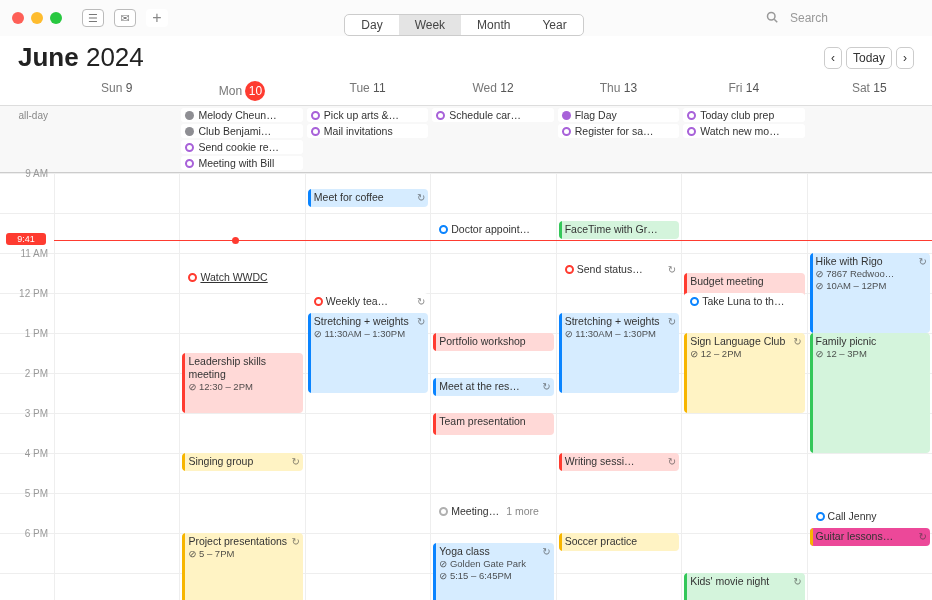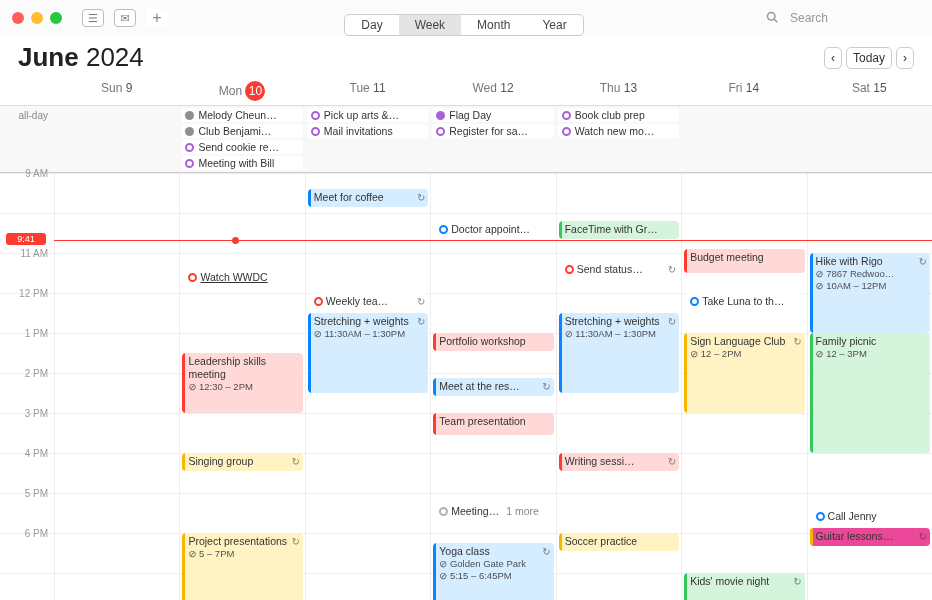--- a/index.html
+++ b/index.html
@@ -133,32 +133,38 @@
         <span class="ring" style="border-color: rgb(168, 98, 217);"></span>
         <span>Pick up arts &amp;…</span>
       </div>
       <div class="chip">
         <span class="ring" style="border-color: rgb(168, 98, 217);"></span>
         <span>Mail invitations</span>
       </div>
     </div>
     <div class="allday-col">
       <div class="chip">
+        <span class="ring" style="border-color: rgb(168, 98, 217);"></span>
+        <span>Schedule car…</span>
+      </div>
+    </div>
+    <div class="allday-col">
+      <div class="chip">
         <span class="filled" style="background: rgb(168, 98, 217);"></span>
         <span>Flag Day</span>
       </div>
       <div class="chip">
         <span class="ring" style="border-color: rgb(168, 98, 217);"></span>
         <span>Register for sa…</span>
       </div>
     </div>
     <div class="allday-col">
       <div class="chip">
         <span class="ring" style="border-color: rgb(168, 98, 217);"></span>
-        <span>Book club prep</span>
+        <span>Today club prep</span>
       </div>
       <div class="chip">
         <span class="ring" style="border-color: rgb(168, 98, 217);"></span>
         <span>Watch new mo…</span>
       </div>
     </div>
   </div>
 
 <div class="grid">
   <div class="gutter">
@@ -361,21 +367,21 @@
       <div class="hour"></div>
       <div class="hour"></div>
       <div class="hour"></div>
       <div class="hour"></div>
       <div class="hour"></div>
       <div class="hour"></div>
       <div class="hour"></div>
       <div class="hour"></div>
       <div class="hour"></div>
       <div class="hour"></div>
-      <div class="ev fill" style="top: 76px; height: 24px; background: rgb(255, 217, 215);">
+      <div class="ev fill" style="top: 100px; height: 24px; background: rgb(255, 217, 215);">
         <div class="bar" style="background: rgb(255, 59, 48);"></div>
         <div class="t">Budget meeting</div>
       </div>
       <div class="ev line" style="top: 120px; height: 18px;">
         <div class="orow">
           <span class="oring" style="border-color: rgb(10, 132, 255);"></span>
           <span>Take Luna to th…</span>
         </div>
       </div>
       <div class="ev fill" style="top: 160px; height: 80px; background: rgb(255, 243, 196);">

